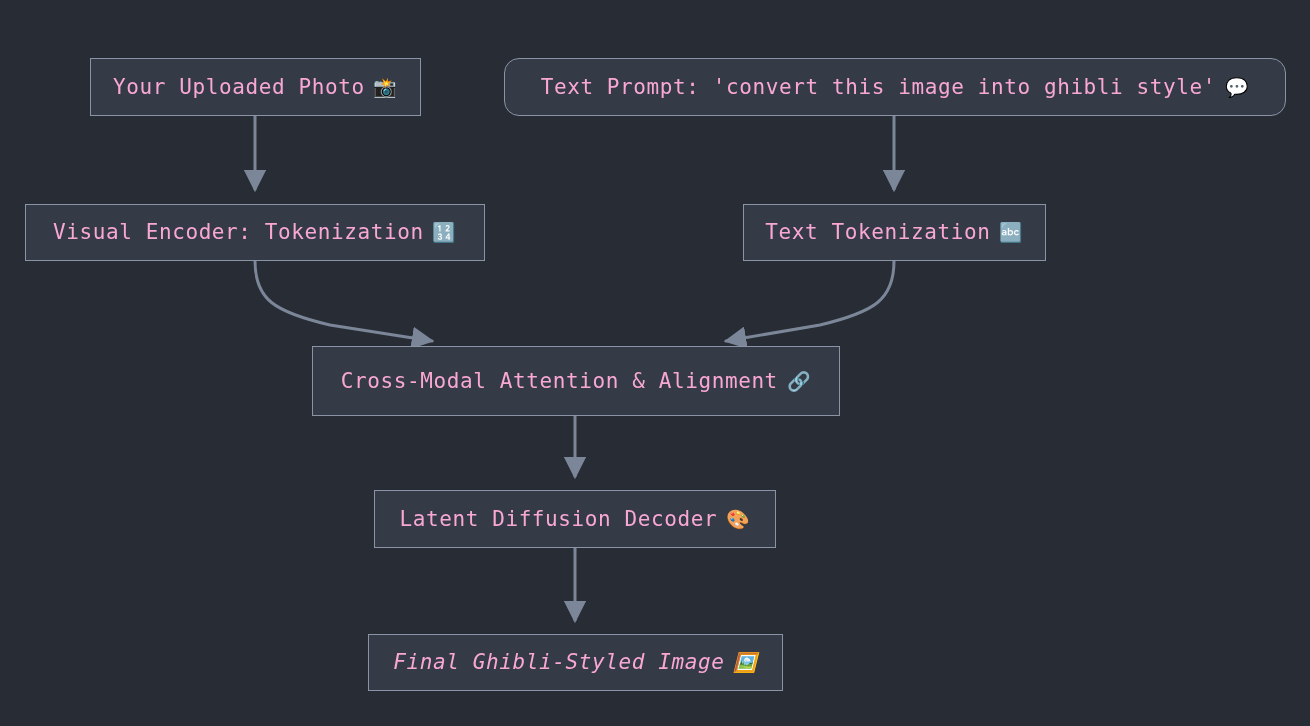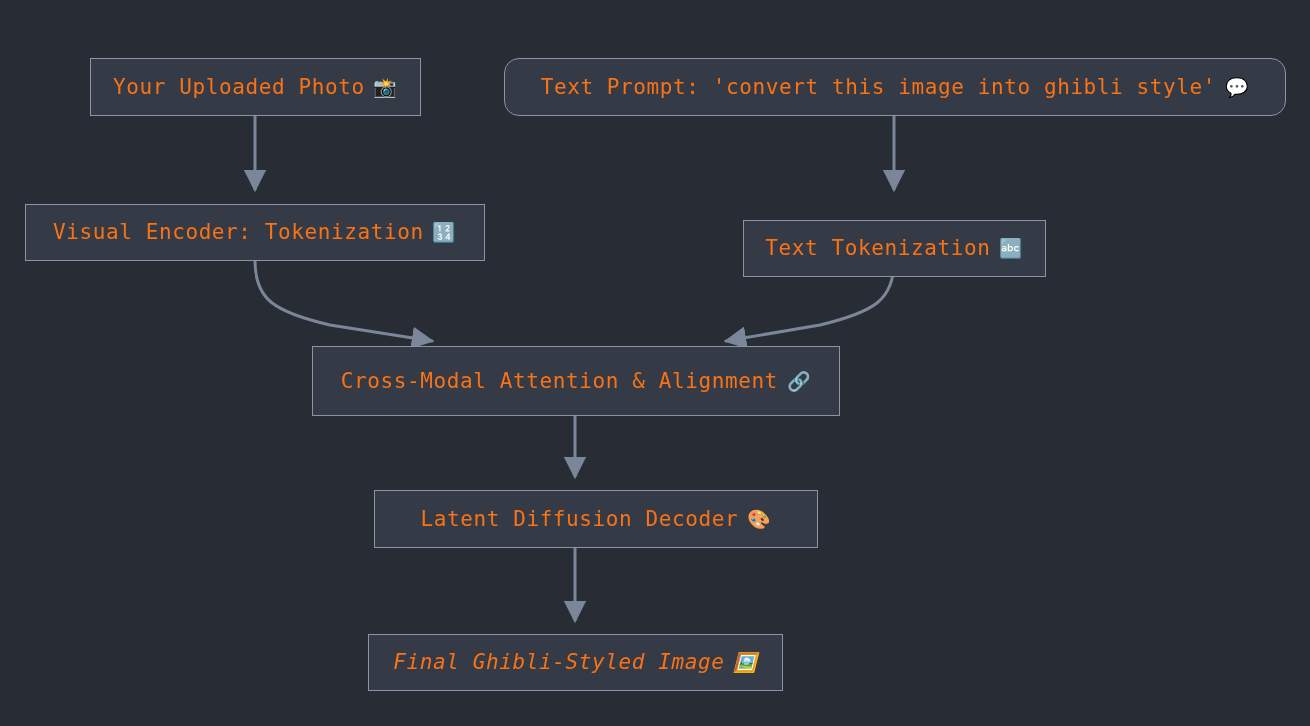--- a/index.html
+++ b/index.html
@@ -28,43 +28,43 @@
     pointer-events: none;
   }
   .node {
     position: absolute;
     box-sizing: border-box;
     background: #343a46;
     border: 1px solid #8a94a6;
     display: flex;
     align-items: center;
     justify-content: center;
-    color: #f97316;
+    color: #f9a8d4;
     font-family: "DejaVu Sans Mono", "Liberation Mono", monospace;
     font-size: 21px;
     letter-spacing: 0.6px;
     white-space: nowrap;
     line-height: 1;
   }
   .node .lbl {
     display: inline-block;
   }
   .emoji {
     font-family: "DejaVu Sans", sans-serif;
     font-size: 19px;
     margin-left: 9px;
     vertical-align: -2px;
   }
   
   #n-photo      { left: 90px;  top: 58px;  width: 331px; height: 58px; }
   #n-prompt     { left: 504px; top: 58px;  width: 782px; height: 58px; border-radius: 15px; }
   #n-visenc     { left: 25px;  top: 204px; width: 460px; height: 57px; }
-  #n-texttok    { left: 743px; top: 220px; width: 303px; height: 57px; }
+  #n-texttok    { left: 743px; top: 204px; width: 303px; height: 57px; }
   #n-cross      { left: 312px; top: 346px; width: 528px; height: 70px; }
-  #n-decoder    { left: 374px; top: 490px; width: 444px; height: 58px; }
+  #n-decoder    { left: 374px; top: 490px; width: 402px; height: 58px; }
   #n-final      { left: 368px; top: 634px; width: 415px; height: 57px; font-style: italic; }
 </style>
 </head>
 <body>
 
 <div id="canvas">
 
   <svg id="edges" viewBox="0 0 1310 726" width="1310" height="726" xmlns="http://www.w3.org/2000/svg">
     <defs>
       <marker id="ah" viewBox="0 0 10 10" refX="9" refY="5" markerWidth="7.5" markerHeight="7.5" orient="auto-start-reverse">

